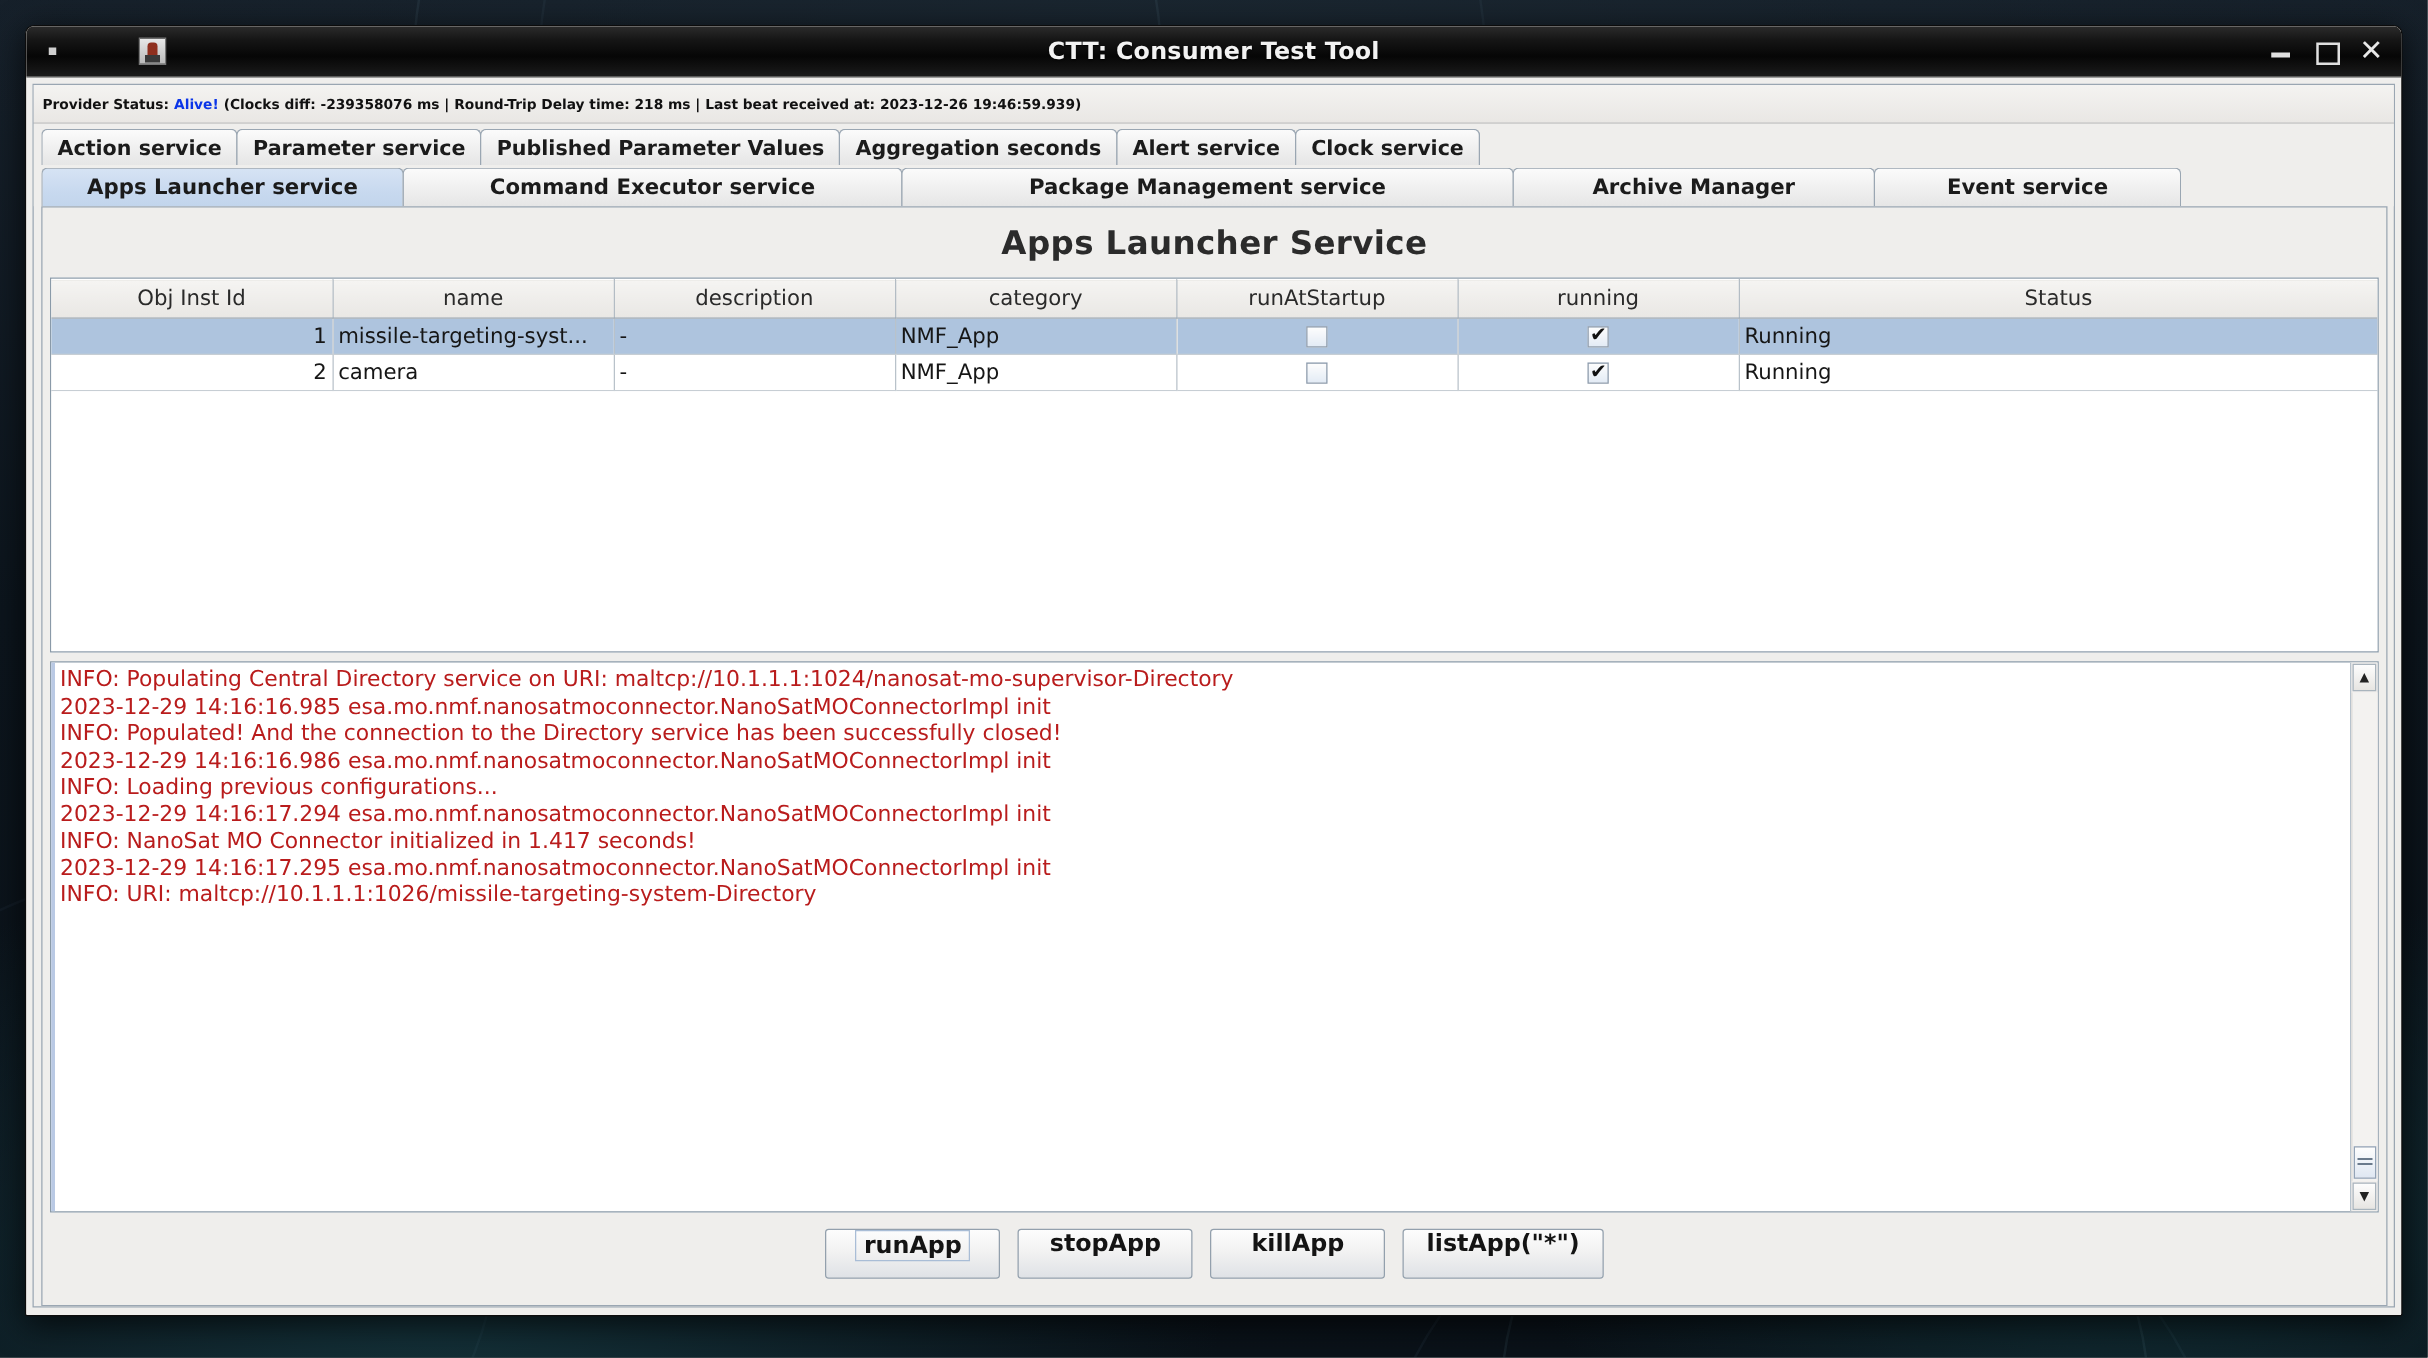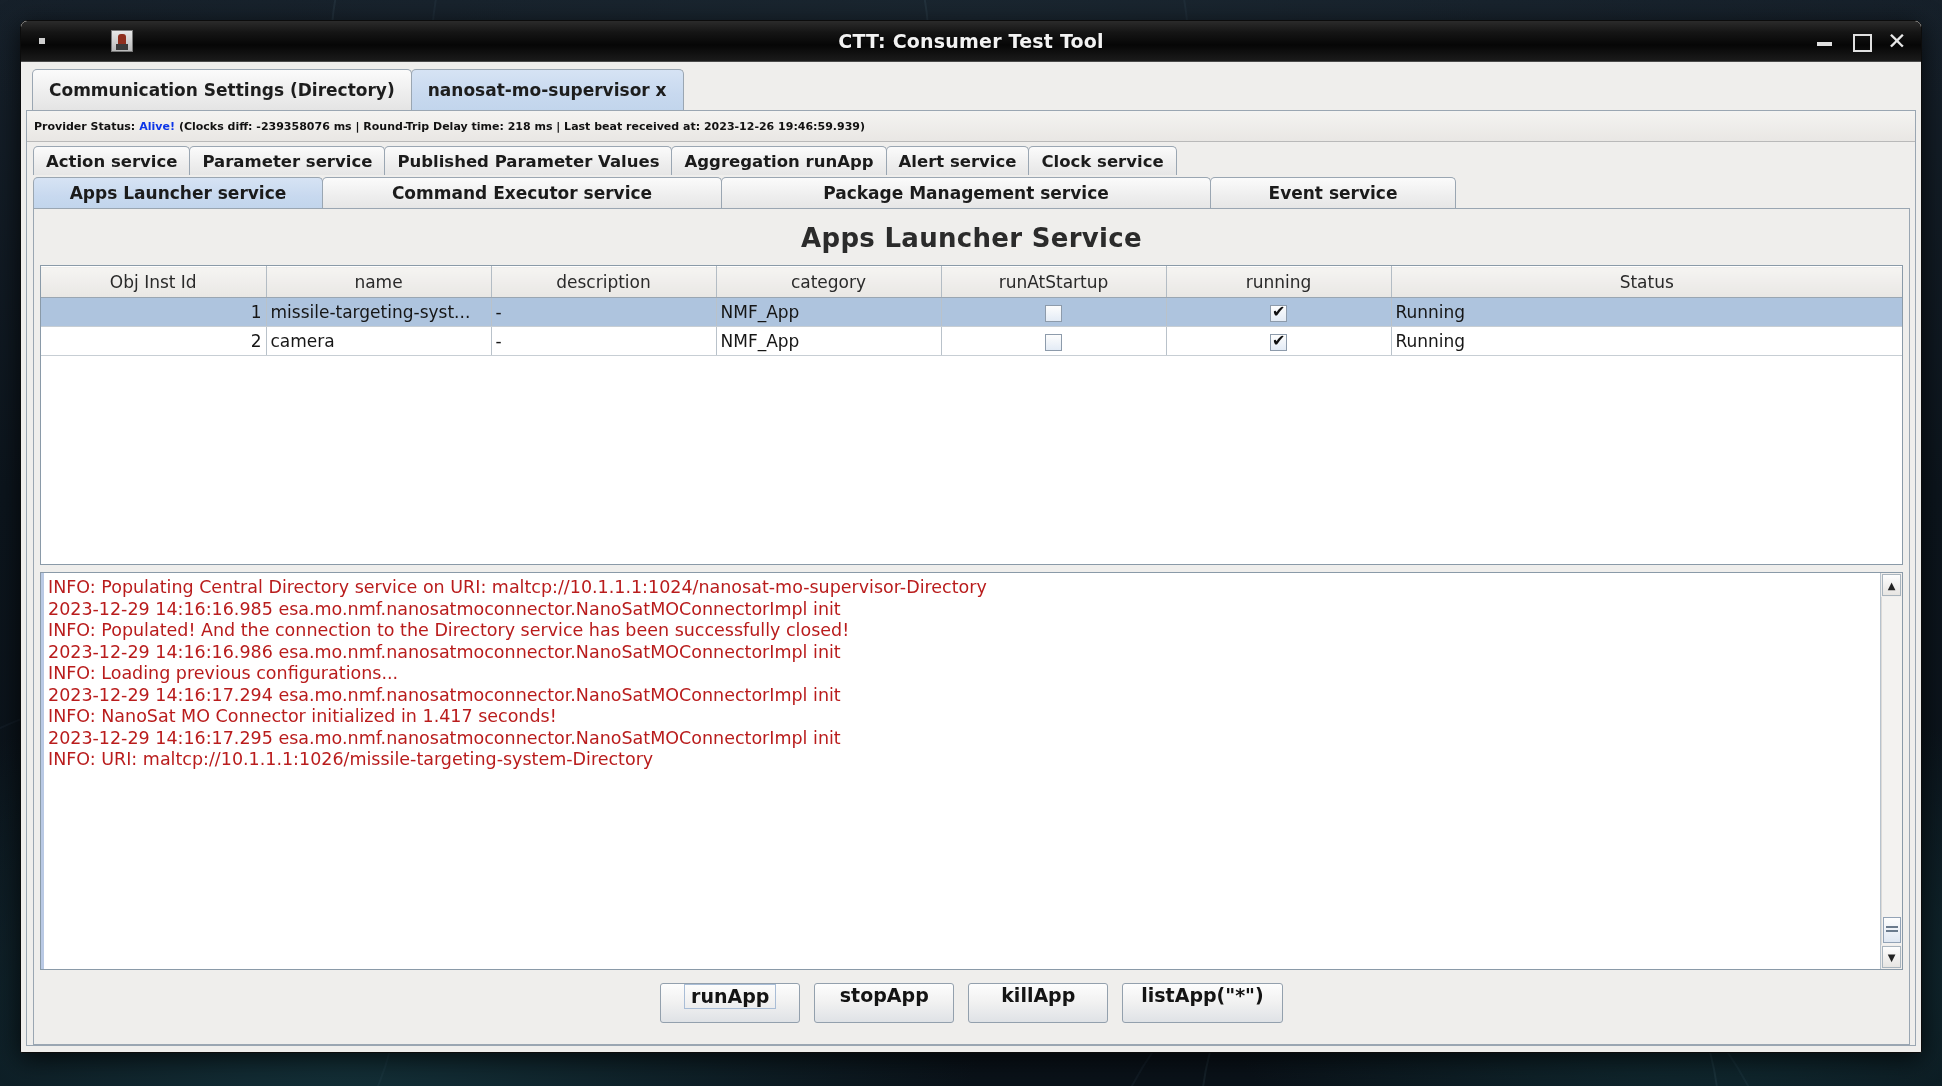--- a/index.html
+++ b/index.html
@@ -287,28 +287,20 @@
     <div class="tb-title">CTT: Consumer Test Tool</div>
     <div class="tb-controls">
       <div class="tb-btn tb-min"></div>
       <div class="tb-btn tb-max"></div>
       <div class="tb-btn tb-close">✕</div>
     </div>
   </div>
 
   <div class="client">
 
-    <div class="outer-tabs">
-      <div class="otab">
-        <span>Communication Settings (Directory)</span>
-      </div>
-      <div class="otab active">
-        <span>nanosat-mo-supervisor x</span>
-      </div>
-    </div>
 
     <div class="outer-panel">
 
       <div class="status-bar">
         <span>Provider Status:</span>
         <span class="status-alive">Alive!</span>
         <span>(Clocks diff: -239358076 ms | Round-Trip Delay time: 218 ms | Last beat received at: 2023-12-26 19:46:59.939)</span>
       </div>
 
       <div class="svc-tabs">
@@ -316,38 +308,41 @@
           <div class="stab">
             <span>Action service</span>
           </div>
           <div class="stab">
             <span>Parameter service</span>
           </div>
           <div class="stab">
             <span>Published Parameter Values</span>
           </div>
           <div class="stab">
-            <span>Aggregation runApp</span>
+            <span>Aggregation seconds</span>
           </div>
           <div class="stab">
             <span>Alert service</span>
           </div>
           <div class="stab">
             <span>Clock service</span>
           </div>
         </div>
         <div class="svc-row row2">
           <div class="stab active" style="width:290px">
             <span>Apps Launcher service</span>
           </div>
           <div class="stab" style="width:400px">
             <span>Command Executor service</span>
           </div>
           <div class="stab" style="width:490px">
             <span>Package Management service</span>
+          </div>
+          <div class="stab" style="width:290px">
+            <span>Archive Manager</span>
           </div>
           <div class="stab" style="width:246px">
             <span>Event service</span>
           </div>
         </div>
       </div>
 
       <div class="svc-panel">
         <div class="svc-title">Apps Launcher Service</div>
 

